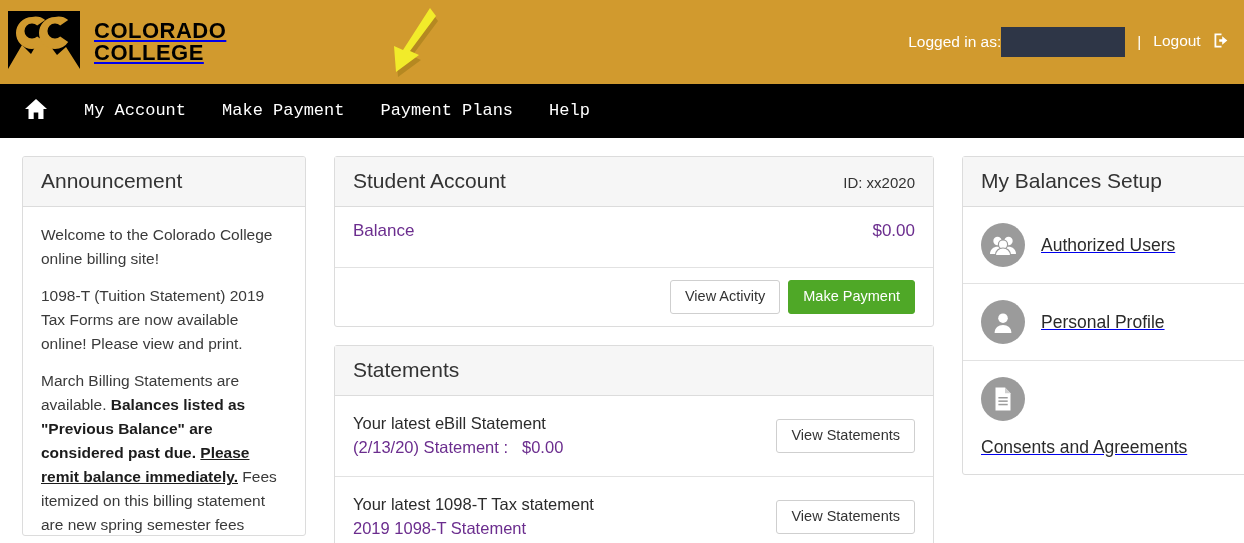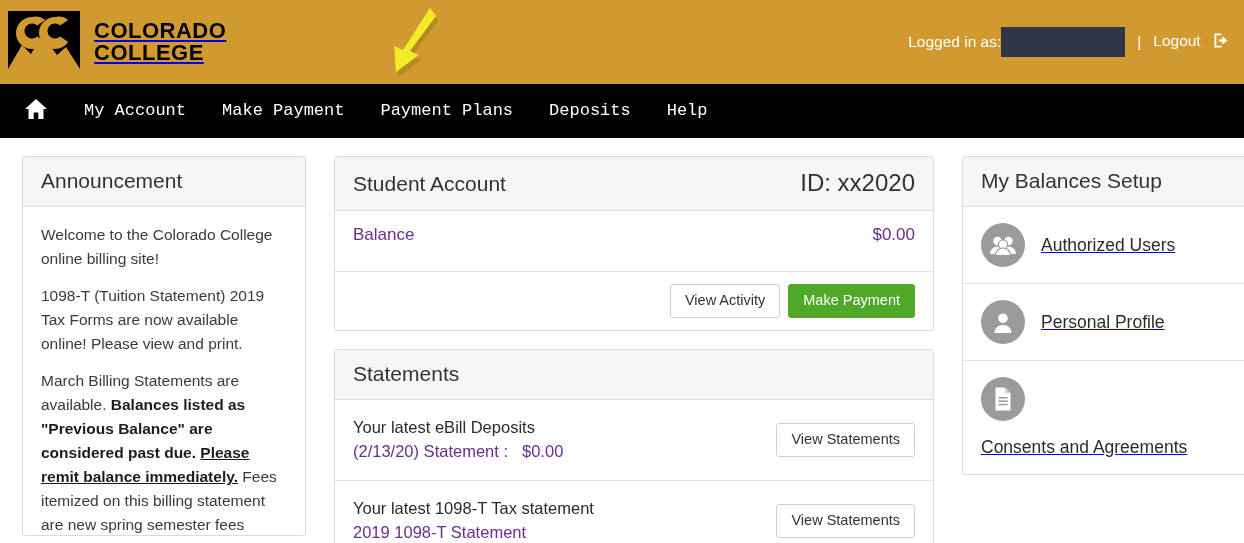--- a/index.html
+++ b/index.html
@@ -107,21 +107,21 @@
     display: flex;
     align-items: baseline;
     justify-content: space-between;
   }
   .panel-title {
     font-size: 21px;
     color: #333333;
     font-weight: normal;
   }
   .panel-title-right {
-    font-size: 24px;
+    font-size: 15px;
     color: #333333;
     font-weight: normal;
   }
 
   
   .ann-body { padding: 16px 18px 8px 18px; font-size: 15.5px; color: #3a3a3a; line-height: 1.55; }
   .ann-body p { margin-bottom: 13px; }
   .ann-body b { color: #1c1c1c; }
   .ann-body u { text-decoration: underline; }
   .panel-clipped { max-height: 380px; overflow: hidden; }
@@ -244,21 +244,20 @@
   <a href="#" class="nav-home">
     <span>
       <svg width="24" height="22" viewBox="0 0 24 22">
         <path d="M12 1 L23 11 H19.5 V21 H14.3 V14.6 H9.7 V21 H4.5 V11 H1 Z" fill="#ffffff"></path>
       </svg>
     </span>
   </a>
   <a href="#" class="nav-item">My Account</a>
   <a href="#" class="nav-item">Make Payment</a>
   <a href="#" class="nav-item">Payment Plans</a>
-  <a href="#" class="nav-item">Deposits</a>
   <a href="#" class="nav-item">Help</a>
 </nav>
 
 <div class="main">
 
   <div class="col-left">
     <div class="panel panel-clipped">
       <div class="panel-head">
         <span class="panel-title">Announcement</span>
       </div>
@@ -287,21 +286,21 @@
       </div>
     </div>
 
     <div class="panel" style="margin-top:18px;">
       <div class="panel-head">
         <span class="panel-title">Statements</span>
       </div>
 
       <div class="stmt-row">
         <div class="stmt-text">
-          <div>Your latest eBill Deposits</div>
+          <div>Your latest eBill Statement</div>
           <div class="stmt-sub">
             <a href="#" class="link-purple">(2/13/20) Statement :</a><span class="amt">$0.00</span>
           </div>
         </div>
         <button class="btn btn-default">View Statements</button>
       </div>
 
       <div class="stmt-row">
         <div class="stmt-text">
           <div>Your latest 1098-T Tax statement</div>

